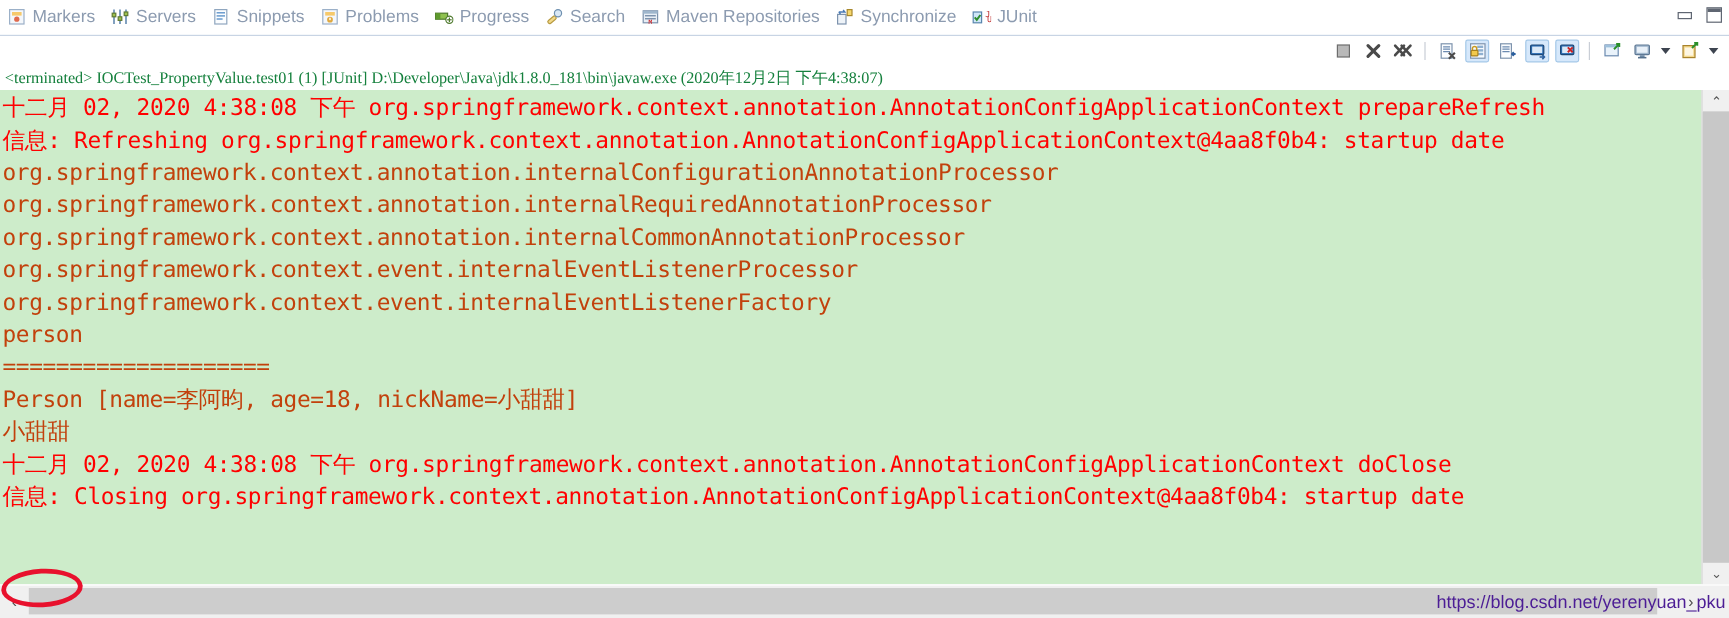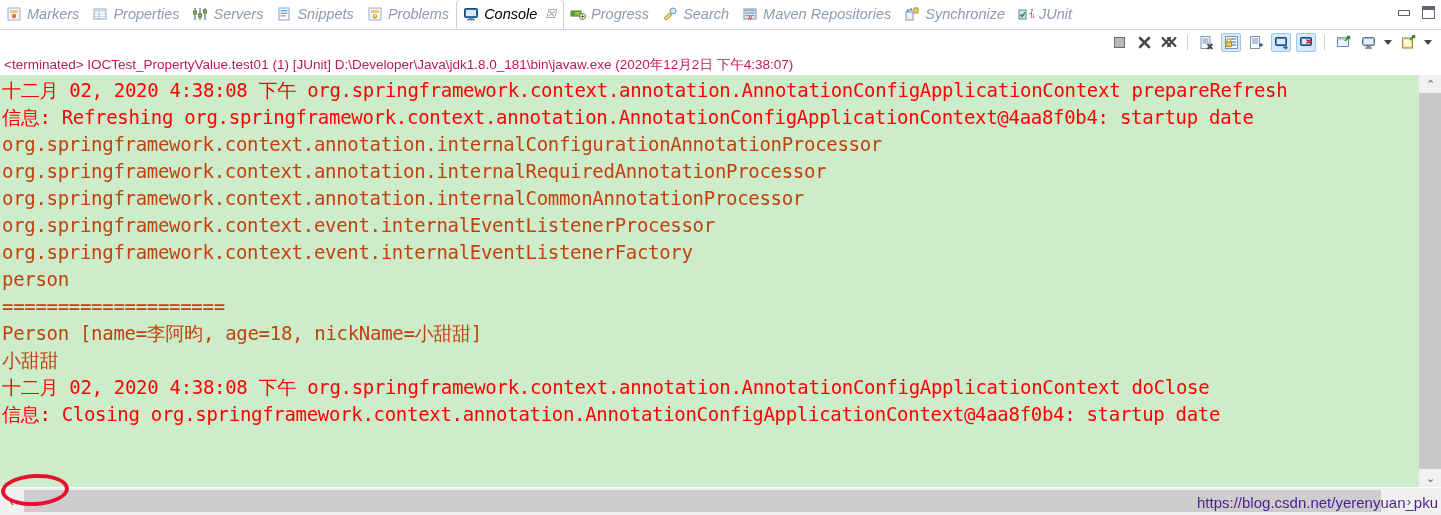--- a/index.html
+++ b/index.html
@@ -27,21 +27,20 @@
     display: flex;
     align-items: center;
     height: 30px;
     padding: 0 7px 0 6px;
     gap: 5px;
     font-size: 14.5px;
     color: #8c9bb0;
     white-space: nowrap;
     box-sizing: border-box;
     position: relative;
-    font-style: italic;
   }
   .tab.active {
     color: #000000;
     background: #ffffff;
     border: 1px solid #c2cfe0;
     border-bottom: 1px solid #ffffff;
     border-radius: 5px 5px 0 0;
     box-shadow: 0 -1px 0 rgba(0,0,0,0.02);
     z-index: 3;
     font-weight: normal;
@@ -101,27 +100,27 @@
     border-right: 4.5px solid transparent;
     border-top: 5px solid #3d4450;
   }
 
   
   .infoline {
     position: absolute; left: 0; top: 54px;
     width: 1441px; height: 21px;
     background: #ffffff;
     font-size: 13.5px;
-    color: #be185d;
+    color: #15803d;
     line-height: 21px;
     padding-left: 4px;
     box-sizing: border-box;
     white-space: nowrap;
     overflow: hidden;
-    font-family: Liberation Sans, sans-serif;
+    font-family: Liberation Serif, serif;
   }
 
   
   .console-wrap {
     position: absolute; left: 0; top: 75px;
     width: 1441px; height: 412px;
   }
   .console {
     position: absolute; left: 0; top: 0;
     width: 1418px; height: 412px;
@@ -218,32 +217,20 @@
     <span class="ticon">
       <svg width="16" height="16" viewBox="0 0 16 16">
           <rect x="2" y="2" width="12" height="12" fill="#f4f7fb" stroke="#9bb0c8"></rect>
           <rect x="4" y="4" width="8" height="3" fill="#f6c96b"></rect>
           <circle cx="8" cy="10" r="2.2" fill="#e06a4e"></circle>
         </svg>
     </span>
     <span class="tlabel">Markers</span>
   </div>
 
-  <div class="tab">
-    <span class="ticon">
-      <svg width="16" height="16" viewBox="0 0 16 16">
-          <rect x="2" y="3" width="12" height="10" fill="#fbfdff" stroke="#8fa6bf"></rect>
-          <rect x="2" y="3" width="12" height="2.4" fill="#c3d6e8"></rect>
-          <line x1="7" y1="5.4" x2="7" y2="13" stroke="#8fa6bf"></line>
-          <line x1="2" y1="8" x2="14" y2="8" stroke="#c3d6e8"></line>
-          <line x1="2" y1="10.6" x2="14" y2="10.6" stroke="#c3d6e8"></line>
-        </svg>
-    </span>
-    <span class="tlabel">Properties</span>
-  </div>
 
   <div class="tab">
     <span class="ticon">
       <svg width="16" height="16" viewBox="0 0 16 16">
           <line x1="3" y1="2" x2="3" y2="14" stroke="#6b8fb3" stroke-width="1.4"></line>
           <line x1="8" y1="2" x2="8" y2="14" stroke="#6b8fb3" stroke-width="1.4"></line>
           <line x1="13" y1="2" x2="13" y2="14" stroke="#6b8fb3" stroke-width="1.4"></line>
           <rect x="1.5" y="5" width="3" height="3" fill="#9fc24d" stroke="#5f7a33"></rect>
           <rect x="6.5" y="8" width="3" height="3" fill="#9fc24d" stroke="#5f7a33"></rect>
           <rect x="11.5" y="4" width="3" height="3" fill="#9fc24d" stroke="#5f7a33"></rect>
@@ -270,32 +257,20 @@
       <svg width="16" height="16" viewBox="0 0 16 16">
           <rect x="2" y="2" width="12" height="12" fill="#f4f7fb" stroke="#9bb0c8"></rect>
           <rect x="4" y="4" width="8" height="3" fill="#f6c96b"></rect>
           <circle cx="8" cy="10.4" r="2.4" fill="#e0a93f"></circle>
           <rect x="7.4" y="8.8" width="1.2" height="2" fill="#ffffff"></rect>
         </svg>
     </span>
     <span class="tlabel">Problems</span>
   </div>
 
-  <div class="tab active">
-    <span class="ticon">
-      <svg width="16" height="16" viewBox="0 0 16 16">
-          <rect x="1.5" y="2.5" width="13" height="9" rx="1" fill="#2f6fb5" stroke="#1d4775"></rect>
-          <rect x="3" y="4" width="10" height="6" fill="#dbe9f7"></rect>
-          <rect x="5.5" y="11.5" width="5" height="2" fill="#6f8ba8"></rect>
-          <rect x="4" y="13.2" width="8" height="1.2" fill="#55708c"></rect>
-        </svg>
-    </span>
-    <span class="tlabel">Console</span>
-    <span class="tab-close">☒</span>
-  </div>
 
   <div class="tab">
     <span class="ticon">
       <svg width="16" height="16" viewBox="0 0 16 16">
           <rect x="1" y="5" width="10" height="5" fill="#8fc14f" stroke="#4f7a2e"></rect>
           <rect x="1" y="5" width="4" height="5" fill="#5f9a2e"></rect>
           <circle cx="12.5" cy="10.5" r="3" fill="#ffffff" stroke="#4f7a2e"></circle>
           <rect x="12" y="8.6" width="1" height="3.8" fill="#4f7a2e"></rect>
           <rect x="10.6" y="10" width="3.8" height="1" fill="#4f7a2e"></rect>
         </svg>

